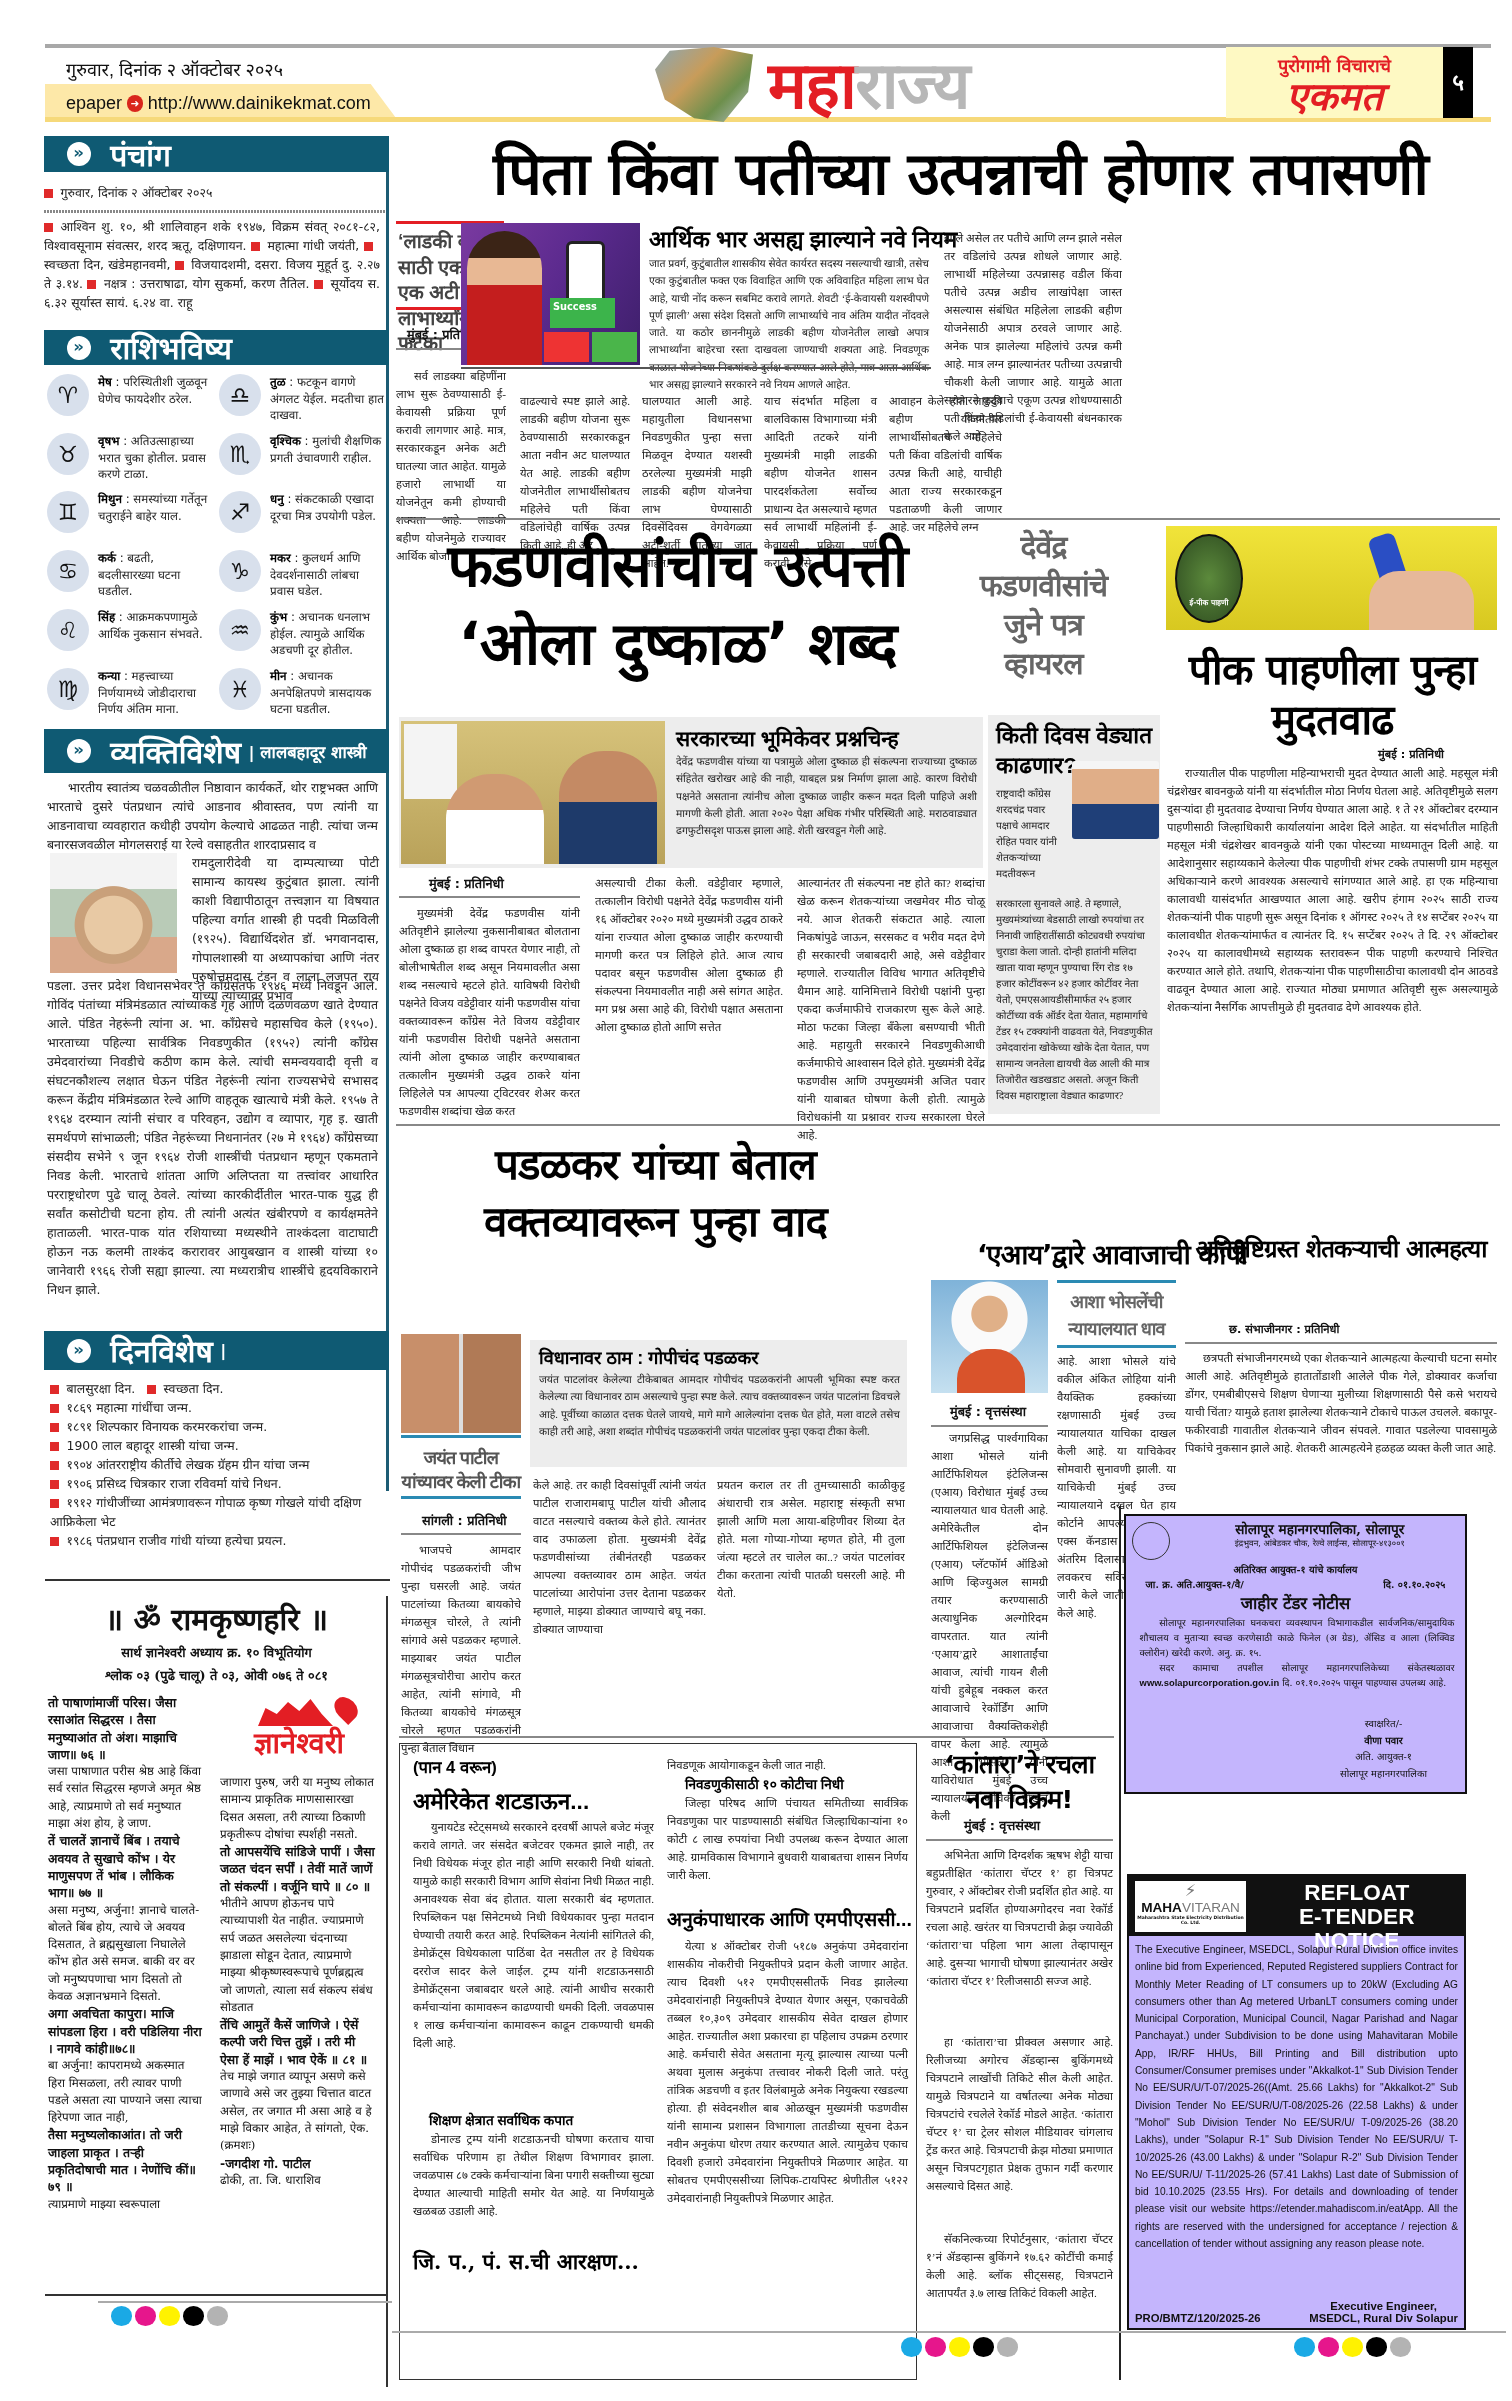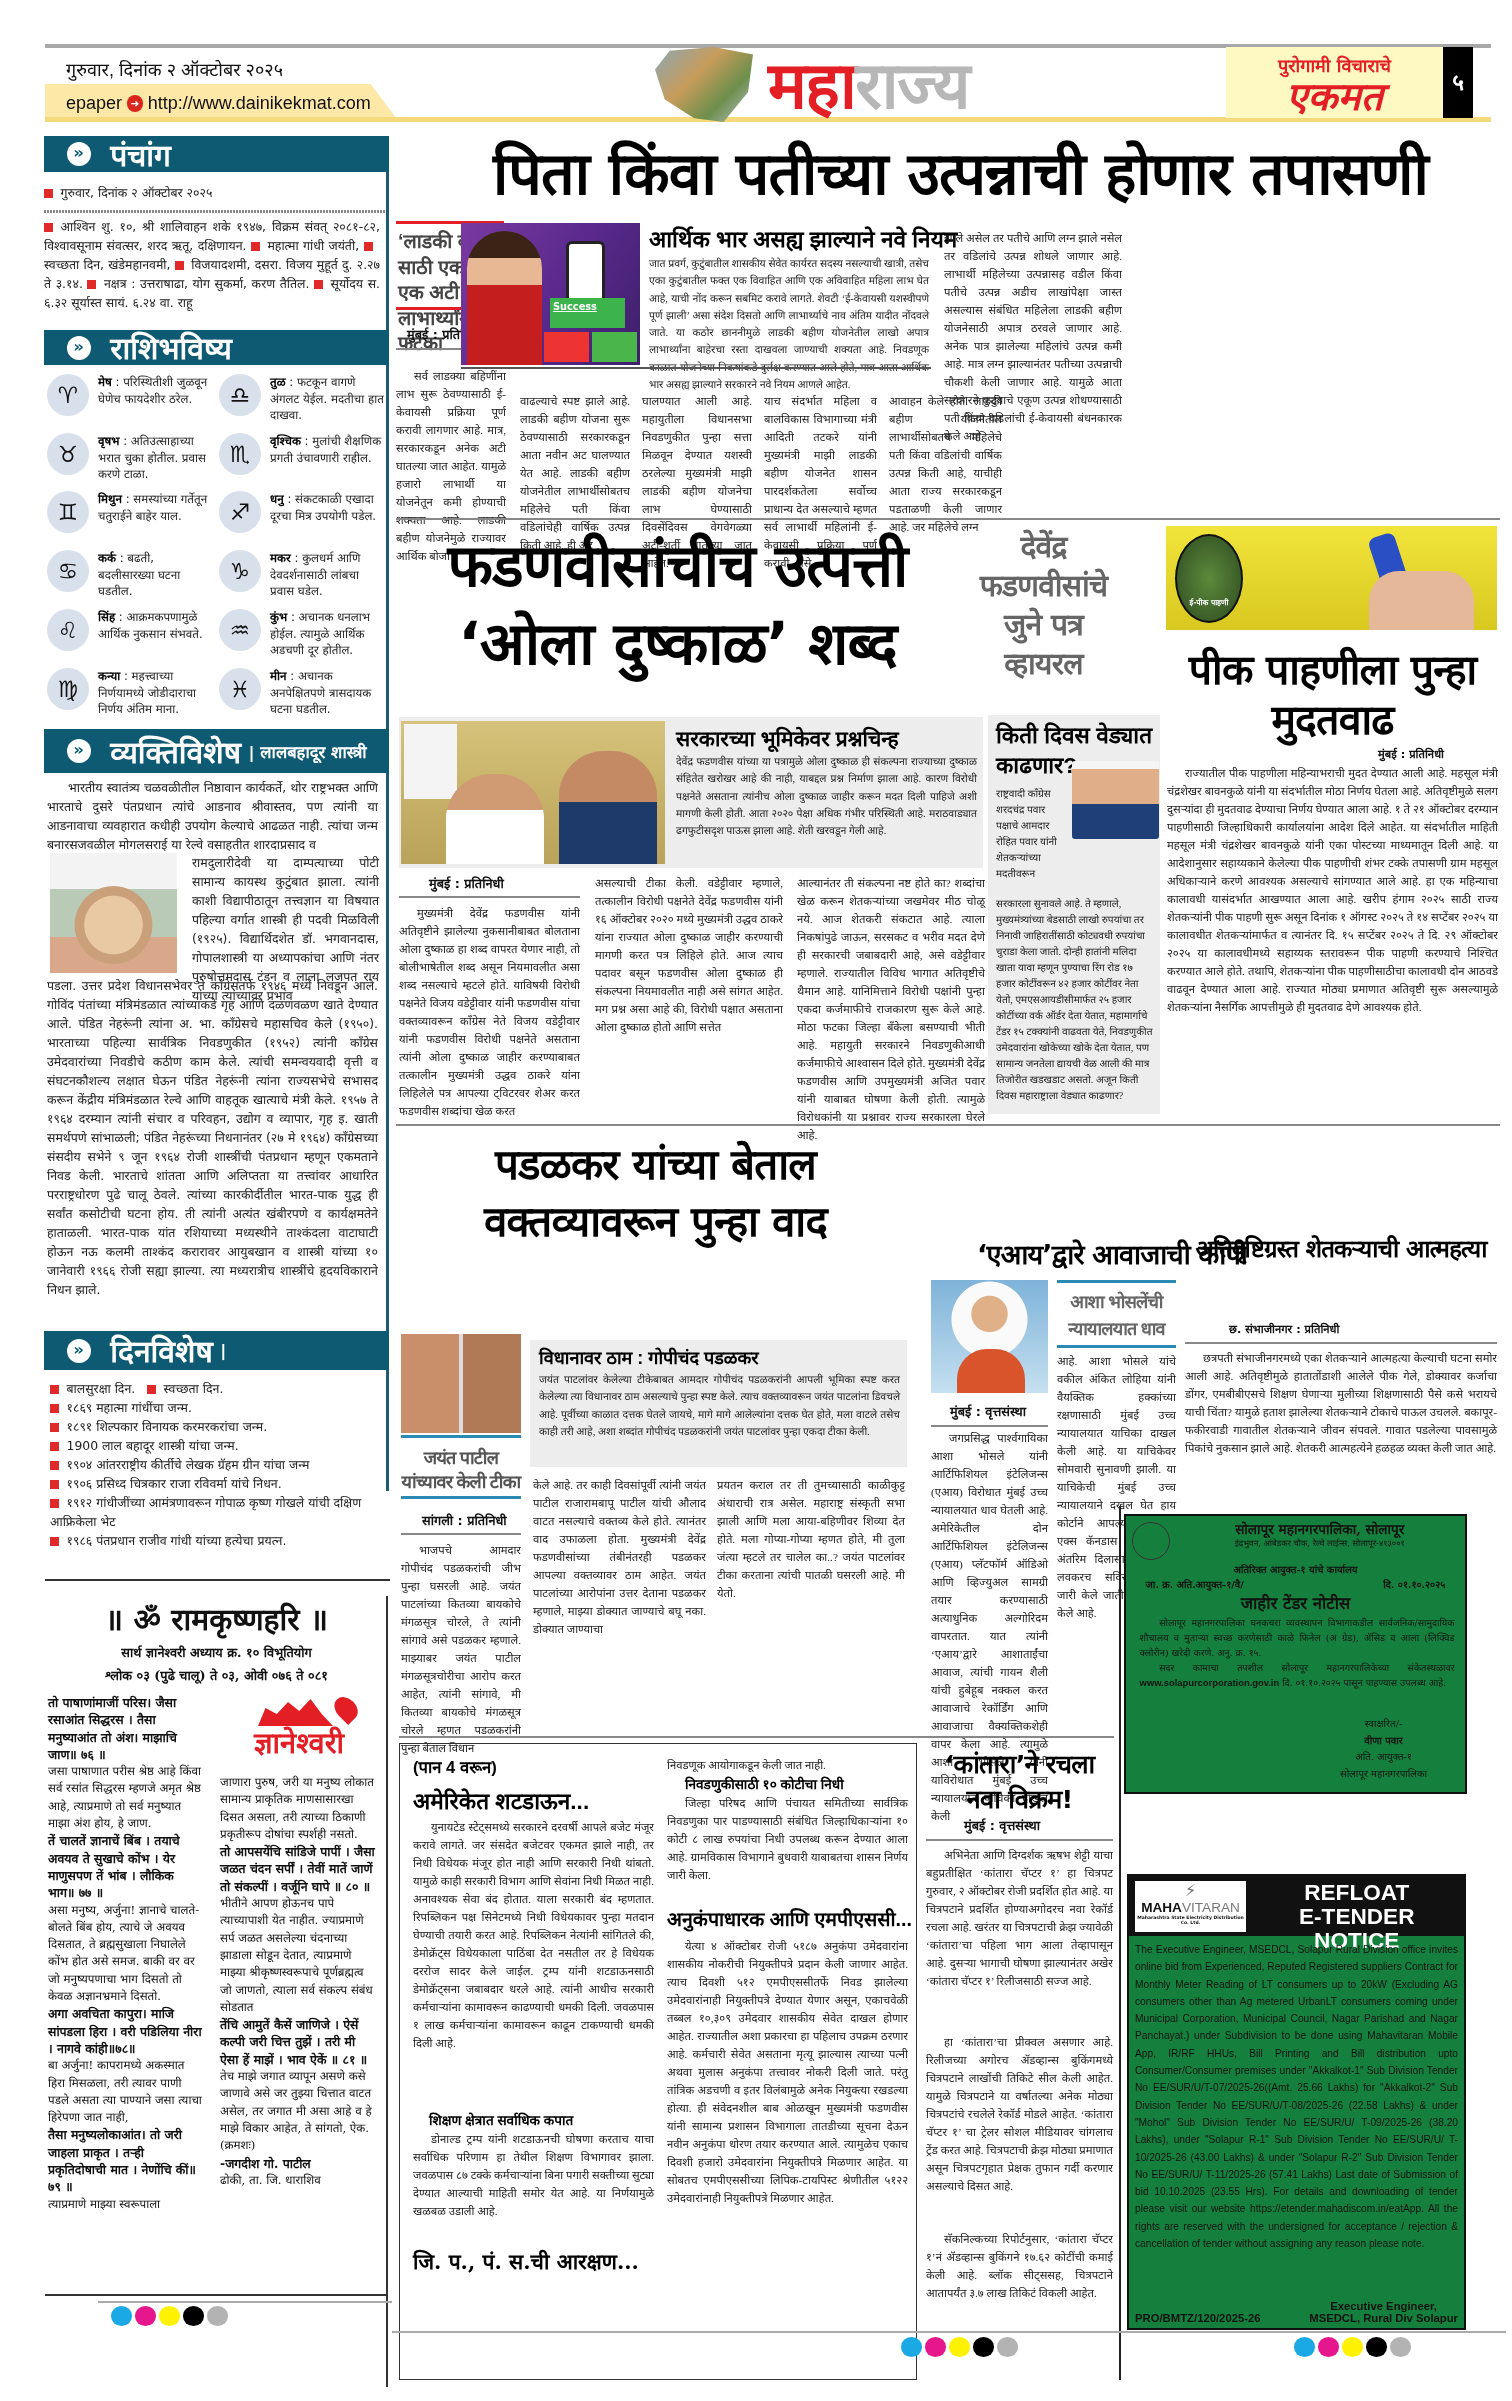--- a/index.html
+++ b/index.html
@@ -44,21 +44,21 @@
   
   .headline { position:absolute; font-weight:900; color:#000; letter-spacing:-0.8px; }
   .col-text { position:absolute; font-size: 11.3px; line-height: 18px; text-align: justify; color:#222; font-family:"Liberation Serif", serif; }
   .dateline { position:absolute; font-weight:700; font-size:12.8px; }
   .hr { position:absolute; height:2.3px; background:#555; }
   .hr-thin { position:absolute; height:1.5px; background:#888; }
   .grey-box { position:absolute; background:#ededed; }
   .subhead { position:absolute; font-weight:900; color:#000; }
 
   
-  .notice-box { position:absolute; border: 2.3px solid #111; background:#15803d; }
+  .notice-box { position:absolute; border: 2.3px solid #111; background:#c4b5fd; }
   #msedcl-header { position:absolute; left:0; top:0; right:0; height:60px; background:#111; }
   #msedcl-logo { position:absolute; left:6px; top:4.5px; width:111px; height:51px; background:#fff; text-align:center; }
   #msedcl-logo .mark { font-size: 16.6px; color:#777; line-height:19.6px; }
   #msedcl-logo .name { font-size: 13.6px; font-weight:900; line-height:15px; font-family:"Liberation Sans",sans-serif; }
   #msedcl-logo .name span { color:#777; font-weight:400; }
   #msedcl-logo .small { font-size:4.5px; font-weight:700; }
   #msedcl-title { position:absolute; left:128px; top:4.5px; right:7.5px; color:#fff; text-align:center; font-family:"Liberation Sans", sans-serif; font-weight:900; font-size:22.6px; line-height:24px; }
   #msedcl-body { position:absolute; left:6px; top:65px; right:6px; font-family:"Liberation Sans", sans-serif; font-size:10.2px; line-height:17.3px; text-align:justify; }
 
   .cmyk { position:absolute; display:flex; gap:3px; }
@@ -226,21 +226,21 @@
 <div class="headline abs" style="left:422px;top:140px;width:1077px;text-align:center;font-size:59px;line-height:68px;">पिता किंवा पतीच्या उत्पन्नाची होणार तपासणी</div>
 <div class="red-rule" style="left:396px;top:221px;width:108px;"></div>
 <div class="abs cond" style="left:398px;top:229px;width:107px;font-size:19.6px;font-weight:700;line-height:25.6px;color:#444;">‘लाडकी बहीण’ साठी एकापेक्षा एक अटी; लाभार्थ्यांना फटका</div>
 <div class="red-rule" style="left:396px;top:307px;width:108px;"></div>
 <div class="dateline" style="left:407px;top:325px;">मुंबई : प्रतिनिधी</div>
 <div class="hr-thin" style="left:396px;top:348px;width:108px;"></div>
 
 <div class="photo" style="left:461px;top:223px;width:179px;height:142px;background:linear-gradient(120deg,#7a3aa0,#5b2a8e 50%,#3d1f6a);">
   <div style="position:absolute;left:6px;top:7.5px;width:75px;height:134px;border-radius:38px 38px 0 0;background:linear-gradient(#3b2416 0 20%,#e8b894 20% 40%,#c41e1e 40%);"></div>
   <div style="position:absolute;left:105px;top:18px;width:39px;height:72px;border:3px solid #222;border-radius:6px;background:#fff;"></div>
-  <div style="position:absolute;left:89px;top:75px;width:75px;height:30px;background:#3cb44b;color:#fff;font-size:9.8px;font-weight:700;padding:3px;text-decoration:underline;">Success</div>
+  <div style="position:absolute;left:89px;top:75px;width:65px;height:30px;background:#3cb44b;color:#fff;font-size:9.8px;font-weight:700;padding:3px;">Success</div>
   <div style="position:absolute;left:83px;top:109px;width:45px;height:30px;background:#e33;"></div>
   <div style="position:absolute;left:131px;top:109px;width:45px;height:30px;background:#4ab54a;"></div>
 </div>
 <div class="subhead cond" style="left:649px;top:223px;font-size:22.6px;">आर्थिक भार असह्य झाल्याने नवे नियम</div>
 <div class="col-text" style="left:649px;top:255px;width:280px;font-size:10.5px;line-height:17.3px;">जात प्रवर्ग, कुटुंबातील शासकीय सेवेत कार्यरत सदस्य नसल्याची खात्री, तसेच एका कुटुंबातील फक्त एक विवाहित आणि एक अविवाहित महिला लाभ घेत आहे, याची नोंद करून सबमिट करावे लागते. शेवटी ‘ई-केवायसी यशस्वीपणे पूर्ण झाली’ असा संदेश दिसतो आणि लाभार्थ्याचे नाव अंतिम यादीत नोंदवले जाते. या कठोर छाननीमुळे लाडकी बहीण योजनेतील लाखो अपात्र लाभार्थ्यांना बाहेरचा रस्ता दाखवला जाण्याची शक्यता आहे. निवडणूक काळात योजनेच्या निकषांकडे दुर्लक्ष करण्यात आले होते, मात्र आता आर्थिक भार असह्य झाल्याने सरकारने नवे नियम आणले आहेत.</div>
 <div class="hr" style="left:461px;top:367px;width:470px;"></div>
 <div class="col-text" style="left:944px;top:229px;width:178px;">झाले असेल तर पतीचे आणि लग्न झाले नसेल तर वडिलांचे उत्पन्न शोधले जाणार आहे. लाभार्थी महिलेच्या उत्पन्नासह वडील किंवा पतीचे उत्पन्न अडीच लाखांपेक्षा जास्त असल्यास संबंधित महिलेला लाडकी बहीण योजनेसाठी अपात्र ठरवले जाणार आहे. अनेक पात्र झालेल्या महिलांचे उत्पन्न कमी आहे. मात्र लग्न झाल्यानंतर पतीच्या उत्पन्नाची चौकशी केली जाणार आहे. यामुळे आता सरकारने कुटुंबाचे एकूण उत्पन्न शोधण्यासाठी पती किंवा वडिलांची ई-केवायसी बंधनकारक केले आहे.</div>
 
 <div class="col-text" style="left:396px;top:367px;width:110px;text-indent:18px;">सर्व लाडक्या बहिणींना लाभ सुरू ठेवण्यासाठी ई-केवायसी प्रक्रिया पूर्ण करावी लागणार आहे. मात्र, सरकारकडून अनेक अटी घातल्या जात आहेत. यामुळे हजारो लाभार्थी या योजनेतून कमी होण्याची शक्यता आहे. लाडकी बहीण योजनेमुळे राज्यावर आर्थिक बोजा</div>
 

